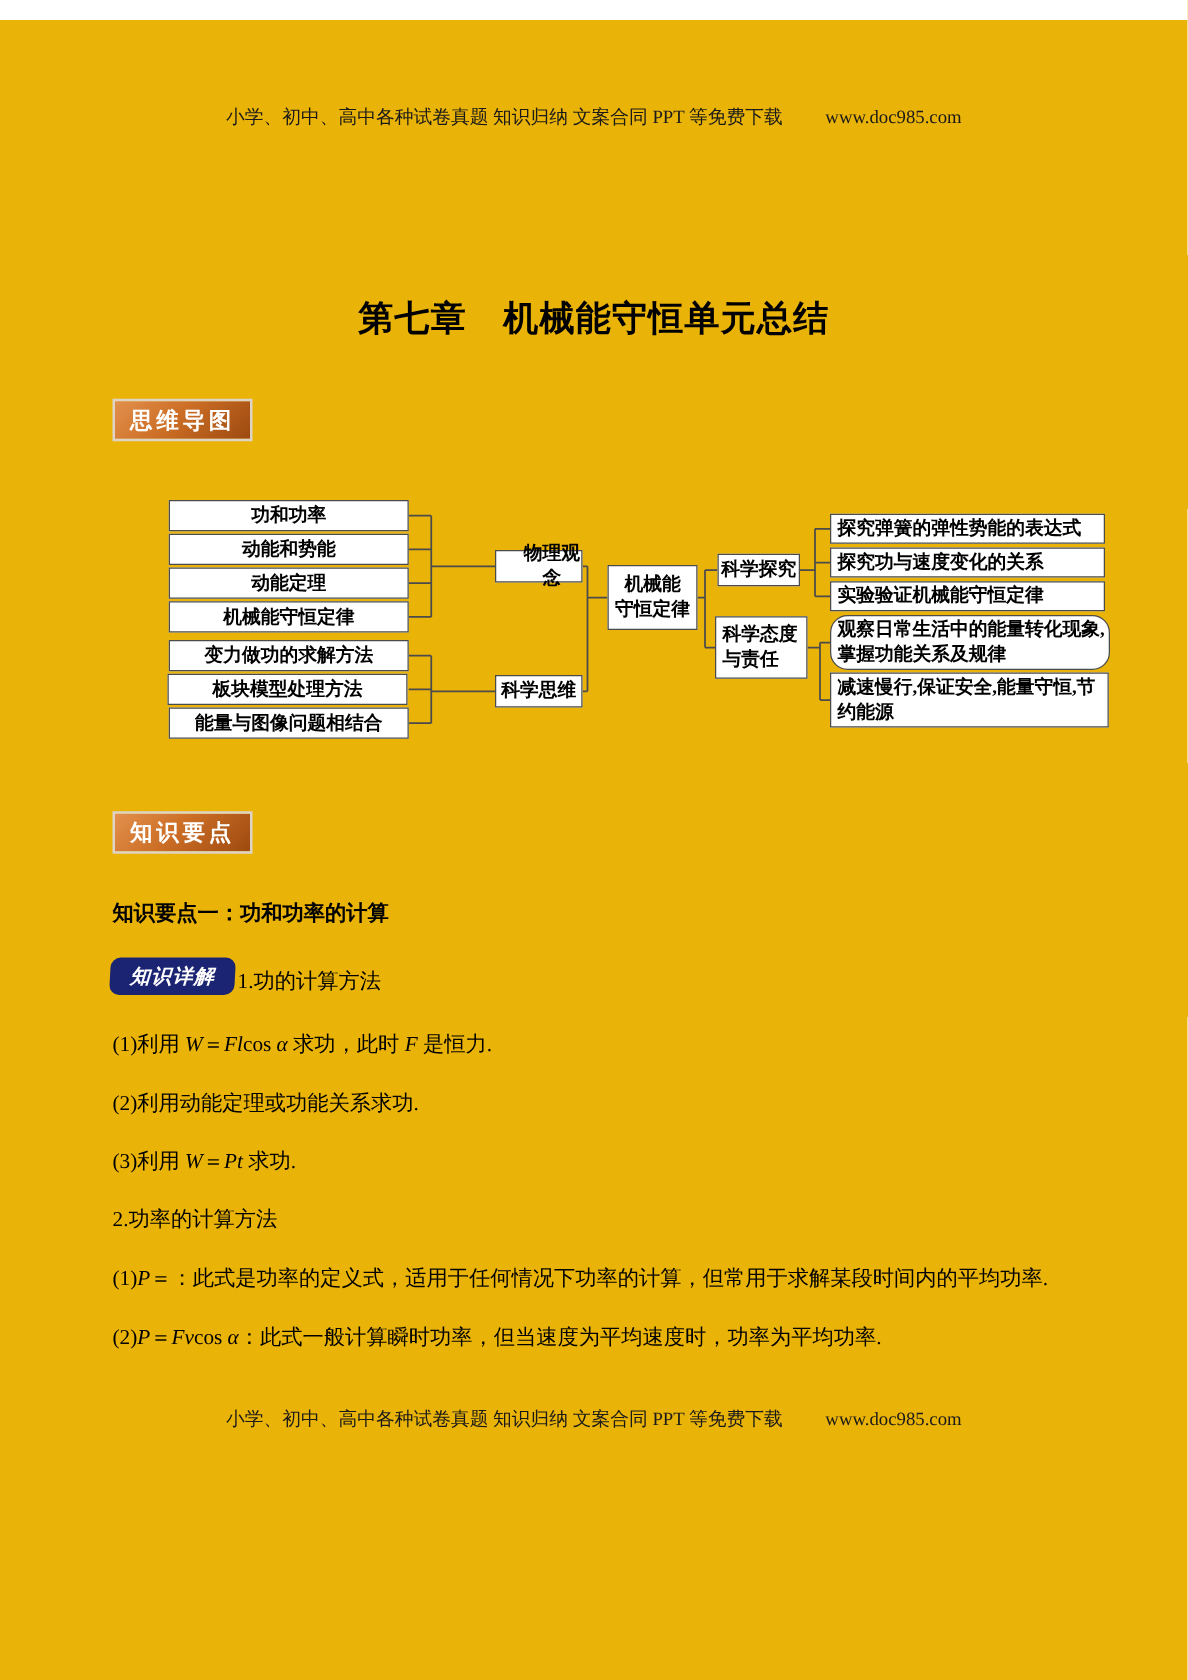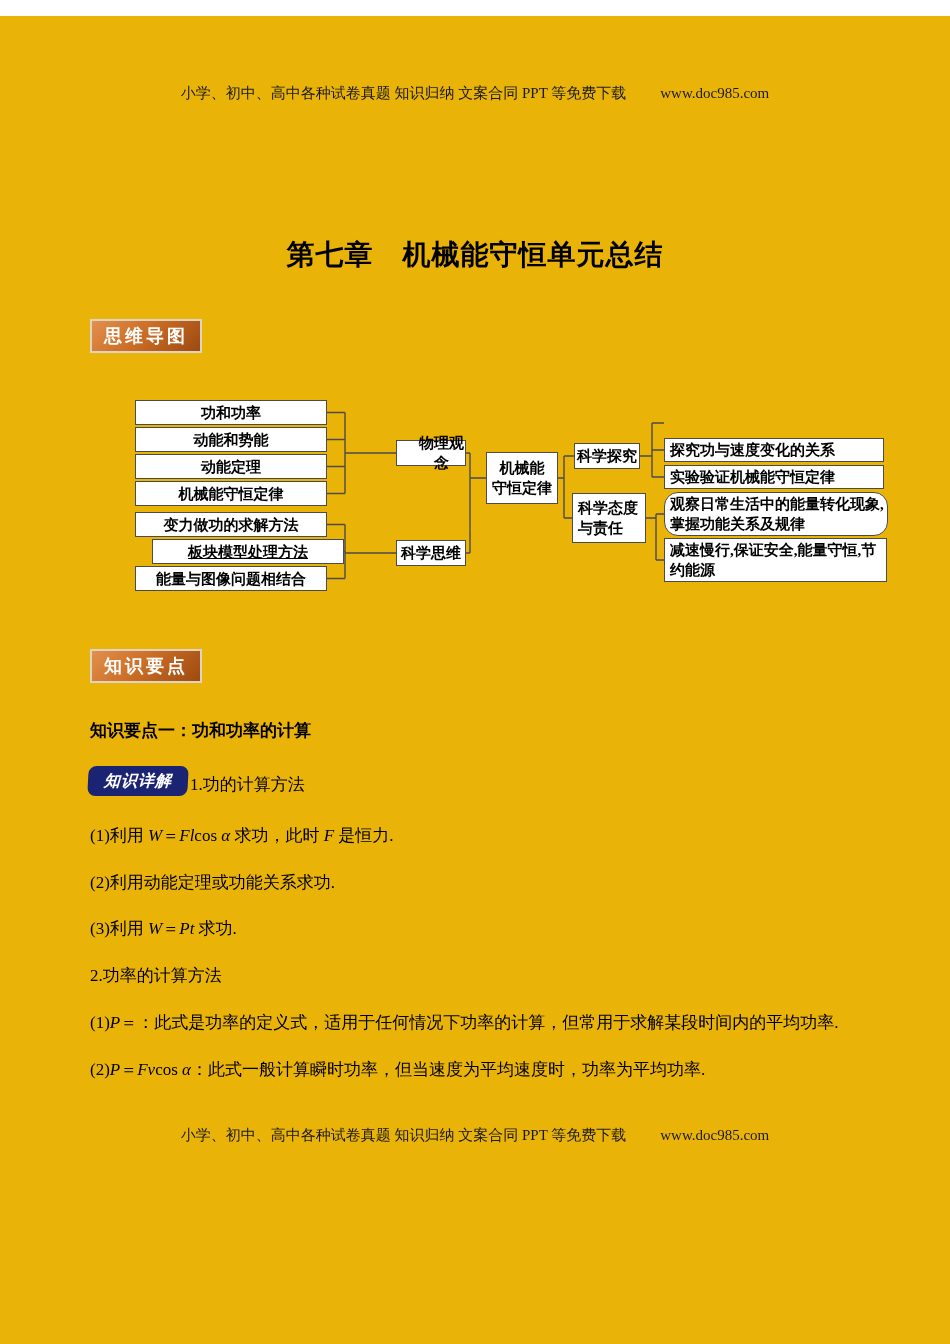--- a/index.html
+++ b/index.html
@@ -135,37 +135,38 @@
         M640 440 H652 M652 407 V461 M652 407 H664 M652 434 H664 M652 461 H664
         M646 502 H656 M656 498 V544 M656 498 H664 M656 544 H664"></path>
     </svg>
 
     <div class="dbox" style="left:135px; top:384px; width:192px; height:25px;">功和功率</div>
     <div class="dbox" style="left:135px; top:411px; width:192px; height:25px;">动能和势能</div>
     <div class="dbox" style="left:135px; top:438px; width:192px; height:25px;">动能定理</div>
     <div class="dbox" style="left:135px; top:465px; width:192px; height:25px;">机械能守恒定律</div>
 
     <div class="dbox" style="left:135px; top:496px; width:192px; height:25px;">变力做功的求解方法</div>
-    <div class="dbox" style="left:152px; top:523px; width:192px; height:25px;text-decoration:underline;">板块模型处理方法</div>
+    <div class="dbox" style="left:134px; top:523px; width:192px; height:25px;">板块模型处理方法</div>
     <div class="dbox" style="left:135px; top:550px; width:192px; height:25px;">能量与图像问题相结合</div>
 
     <div class="dbox" style="left:396px; top:424px; width:70px; height:26px;padding-left:21px;">物理观念</div>
     <div class="dbox" style="left:396px; top:524px; width:70px; height:26px;text-align:center;">科学思维</div>
 
     <div class="dbox multiline" style="left:486px; top:436px; width:72px; height:52px;">
       <span>机械能</span>
       <span>守恒定律</span>
     </div>
 
     <div class="dbox" style="left:574px; top:427px; width:66px; height:26px;">科学探究</div>
     <div class="dbox multiline leftalign" style="left:572px; top:477px; width:74px; height:50px;">
       <span>科学态度</span>
       <span>与责任</span>
     </div>
 
+    <div class="dbox leftalign" style="left:664px; top:395px; width:220px; height:24px;">探究弹簧的弹性势能的表达式</div>
     <div class="dbox leftalign" style="left:664px; top:422px; width:220px; height:24px;">探究功与速度变化的关系</div>
     <div class="dbox leftalign" style="left:664px; top:449px; width:220px; height:24px;">实验验证机械能守恒定律</div>
     <div class="dbox leftalign" style="left:664px; top:476px; width:224px; height:44px; white-space:normal;border-radius:14px;">观察日常生活中的能量转化现象,掌握功能关系及规律</div>
     <div class="dbox leftalign" style="left:664px; top:522px; width:223px; height:44px; white-space:normal;">减速慢行,保证安全,能量守恒,节约能源</div>
   </div>
 
   <div class="abs badge-orange" style="left:90px; top:633px;">知识要点</div>
 
   <div class="abs section-heading" style="left:90px; top:703px;">知识要点一：功和功率的计算</div>
 

